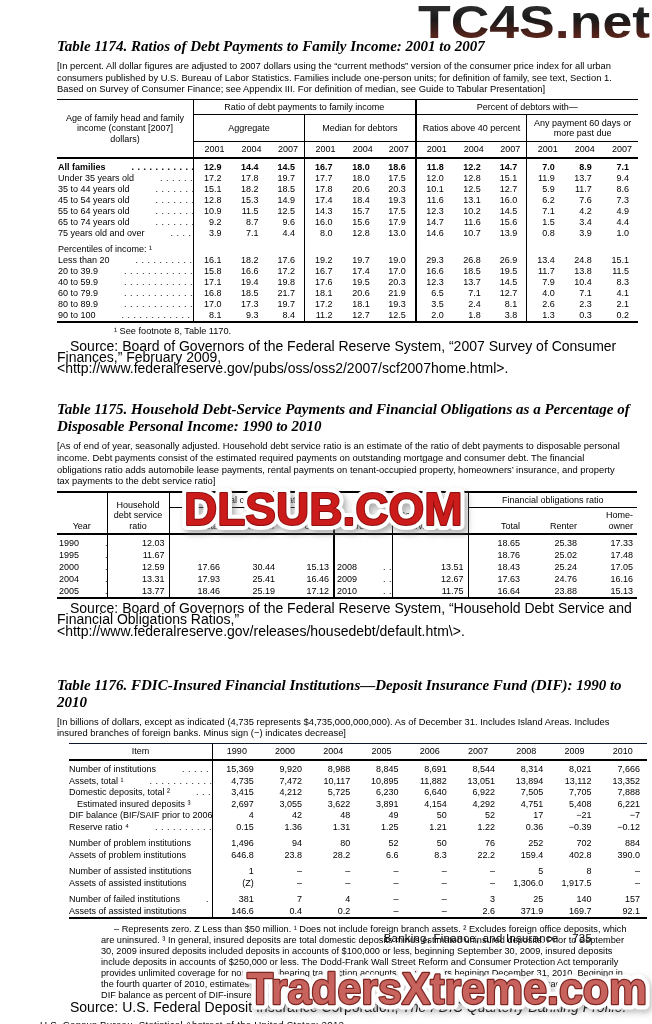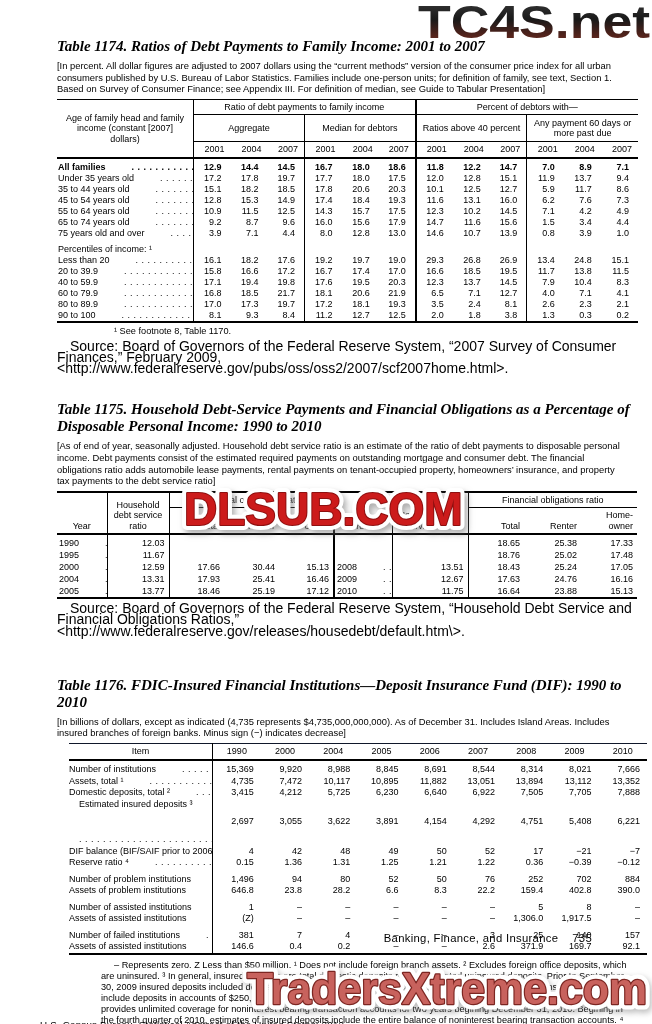--- a/index.html
+++ b/index.html
@@ -49,21 +49,21 @@
   #t1175 td.num{line-height:12px;padding-right:4px;}
   #t1175 tr.first td{padding-top:2px;}
   
   #t1176{width:578px;border-top:1px solid #0f172a;border-bottom:2px solid #000;margin-top:2px;margin-left:12px;}
   #t1176 th{font-size:9px;border-bottom:2px solid #000;padding:2px 0 3px 0;}
   #t1176 th.item{width:143px;border-right:1px solid #000;}
   #t1176 td.itemc{font-size:9px;line-height:11.5px;border-right:1px solid #000;}
   #t1176 td.num{line-height:11.5px;padding-right:7px;}
   #t1176 tr.gap td{padding-top:5px;}
   #t1176 tr.first td{padding-top:3px;}
-  #t1176 .indent .lw{padding-left:8px;flex-direction:column;}
+  #t1176 .indent .lw{padding-left:8px;}
   .src{font-size:14px;line-height:11.2px;margin-top:4px;}
   .src .l1{text-indent:13px;}
   .sect-gap-1175{height:27px;}
   .sect-gap-1176{height:40px;}
   .runhead{position:absolute;top:932px;right:60px;font-size:11.3px;letter-spacing:0.3px;}
   .runhead .pg{margin-left:14px;}
   .footline{position:absolute;top:1019px;left:40px;font-size:9.8px;letter-spacing:0.2px;}
   
   .wm{position:absolute;pointer-events:none;}
   #wm-top{left:414px;top:-5px;filter:drop-shadow(0 0 2px rgba(255,255,255,0.95));}

